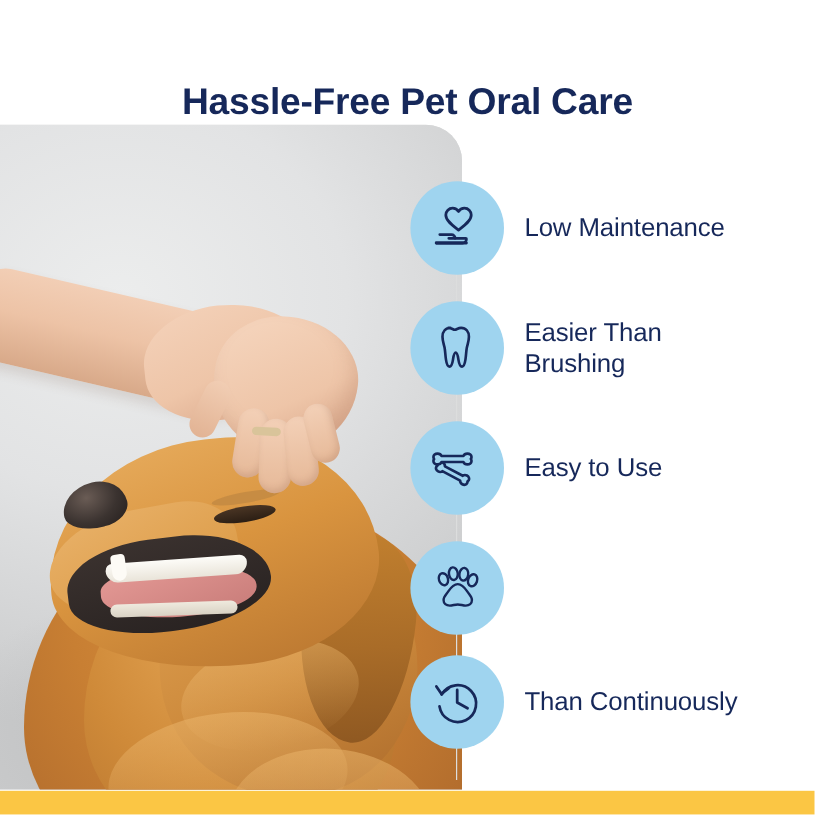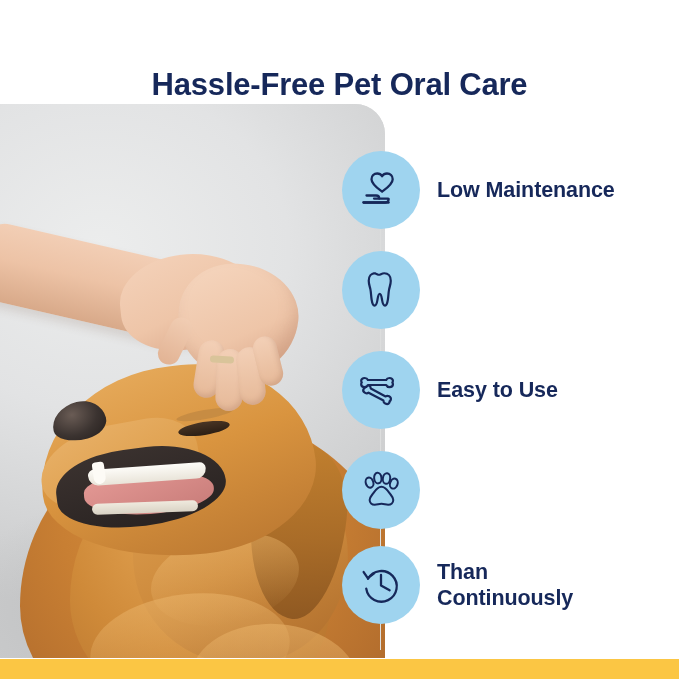--- a/index.html
+++ b/index.html
@@ -300,21 +300,21 @@
     background: #9fd4ef;
     display: flex;
     align-items: center;
     justify-content: center;
     z-index: 2;
   }
   .icon-circle svg { display: block; }
   .feature-label {
     margin-left: 17px;
     font-size: 21.5px;
-    font-weight: bold;
+    font-weight: normal;
     line-height: 1.22;
     color: #16285a;
     letter-spacing: -0.1px;
     max-width: 190px;
   }
   
   .connector {
     position: absolute;
     left: 38px;
     top: 40px;
@@ -378,20 +378,21 @@
       </div>
       <div class="feature-label">Low Maintenance</div>
     </div>
 
     <div class="feature-row">
       <div class="icon-circle">
         <svg width="46" height="46" viewBox="0 0 48 48" fill="none" stroke="#16285a" stroke-width="2.3" stroke-linecap="round" stroke-linejoin="round">
           <path d="M15.5 6.5c-4.1 0-6.8 3.2-6.8 7.8 0 3.6 1.2 6.3 1.8 9.3.6 3 .6 6.3 1.2 10.3.5 3.4 1.3 6.3 3 6.3 2 0 2.6-2.6 3.1-5.9.5-3.1.9-6.3 2.4-6.3s1.9 3.2 2.4 6.3c.5 3.3 1.1 5.9 3.1 5.9 1.7 0 2.5-2.9 3-6.3.6-4 .6-7.3 1.2-10.3.6-3 1.8-5.7 1.8-9.3 0-4.6-2.7-7.8-6.8-7.8-2.6 0-4 1.6-5.5 1.6s-2.9-1.6-5.5-1.6z" transform="translate(2.5,0)"></path>
         </svg>
       </div>
+      <div class="feature-label">Easier Than Brushing</div>
     </div>
 
     <div class="feature-row">
       <div class="icon-circle">
         <svg width="50" height="50" viewBox="0 0 52 52" fill="none" stroke="#16285a" stroke-width="2.3" stroke-linecap="round" stroke-linejoin="round">
 
           <g transform="rotate(28 26 32)">
             <path d="M10 28.5c-1.9 0-3.3 1.2-3.3 2.8 0 .6.2 1.1.5 1.5-.3.4-.5.9-.5 1.5 0 1.6 1.4 2.8 3.3 2.8 1.5 0 2.6-.8 3.1-1.9h17.5c.5 1.1 1.6 1.9 3.1 1.9 1.9 0 3.3-1.2 3.3-2.8 0-.6-.2-1.1-.5-1.5.3-.4.5-.9.5-1.5 0-1.6-1.4-2.8-3.3-2.8-1.5 0-2.6.8-3.1 1.9H13.1c-.5-1.1-1.6-1.9-3.1-1.9z"></path>
           </g>
 

